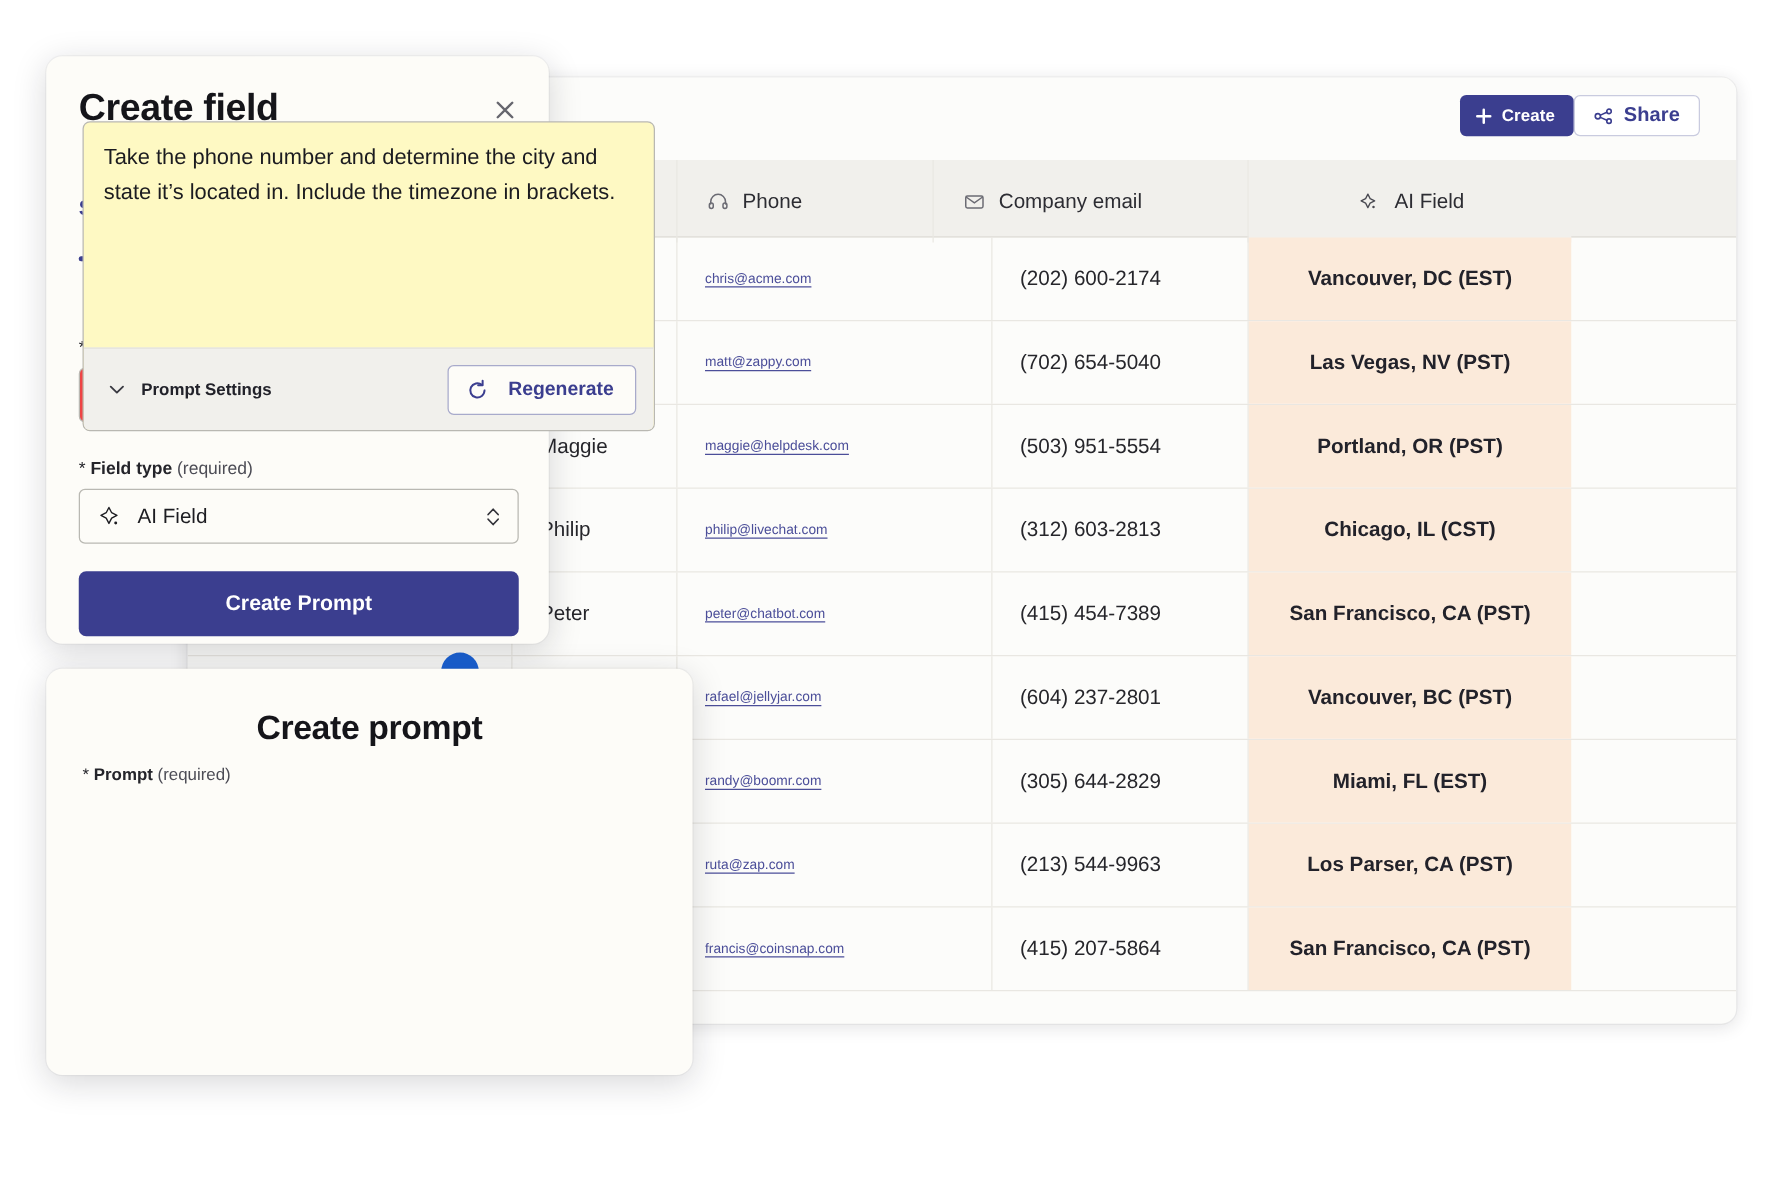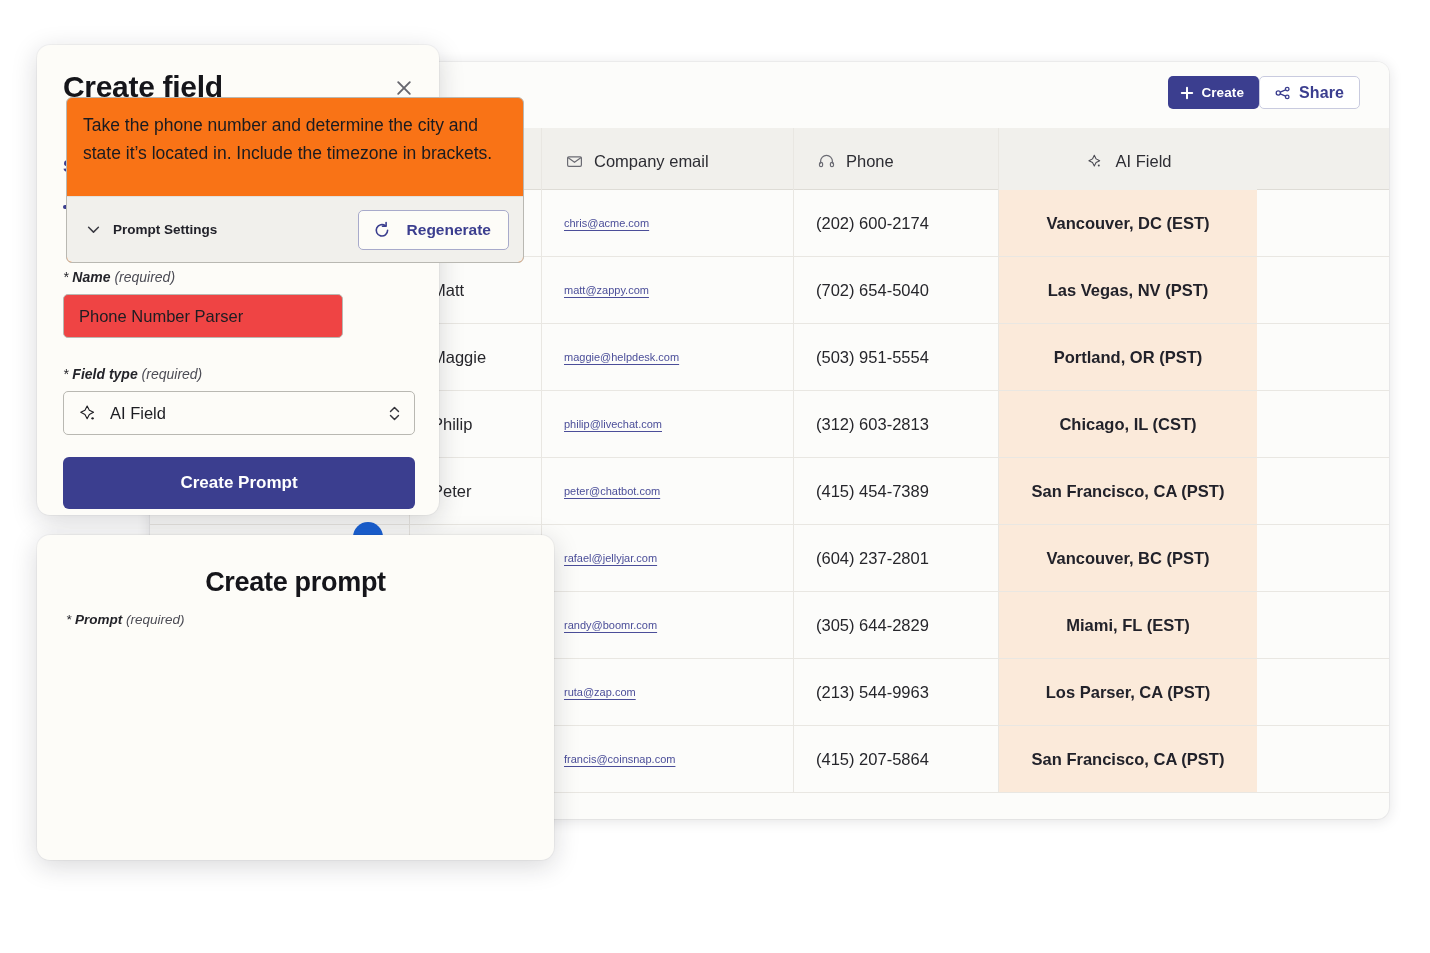--- a/index.html
+++ b/index.html
@@ -239,21 +239,20 @@
     width: 117px;
     height: 3.5px;
     background: #3b3e8f;
     border-radius: 2px;
   }
 
   .field-label {
     font-size: 14px;
     color: #24242a;
     margin-bottom: 9px;
-    font-style: italic;
   }
   .field-label .star { color: #24242a; font-weight: 400; }
   .field-label .lbl  { font-weight: 700; }
   .field-label .req  { color: #4c4c55; font-weight: 400; }
 
   .mf-group-name { position: absolute; left: 26px; top: 224px; width: 352px; }
   .mf-group-type { position: absolute; left: 26px; top: 321px; width: 352px; }
 
   .text-input {
     width: 280px;
@@ -329,24 +328,24 @@
     left: 29px;
     top: 77px;
     font-size: 13.5px;
   }
 
   .prompt-box {
     position: absolute;
     left: 66px;
     top: 97px;
     width: 458px;
-    height: 166px;
+    height: 248px;
     border: 1px solid #b9b8b2;
     border-radius: 6px;
-    background: #f97316;
+    background: #fef9c3;
     overflow: hidden;
   }
   
 
   .prompt-text {
     padding: 14px 16px 0 16px;
     font-size: 17.5px;
     line-height: 1.58;
     color: #1b1b20;
   }
@@ -433,39 +432,39 @@
 
         <div class="cell c-name">
           <span class="hicon">
             <svg width="15" height="15" viewBox="0 0 15 15" fill="none">
               <path d="M2.5 3.2h10M7.5 3.2v9" stroke="#6b6b73" stroke-width="1.2" stroke-linecap="round"></path>
             </svg>
           </span>
           <span>Name</span>
         </div>
 
-        <div class="cell c-email">
-          <span class="hicon">
-            <svg width="17" height="17" viewBox="0 0 17 17" fill="none">
-              <rect x="1.6" y="3.8" width="13.8" height="9.5" rx="1.3" stroke="#6b6b73" stroke-width="1.2"></rect>
-              <path d="M2.2 4.8l6.3 4.4 6.3-4.4" stroke="#6b6b73" stroke-width="1.2" stroke-linecap="round"></path>
-            </svg>
-          </span>
-          <span>Company email</span>
-        </div>
-
         <div class="cell c-phone">
           <span class="hicon">
             <svg width="17" height="17" viewBox="0 0 17 17" fill="none">
               <path d="M2.6 10.2V8.3a5.9 5.9 0 0111.8 0v1.9" stroke="#6b6b73" stroke-width="1.2" stroke-linecap="round"></path>
               <rect x="1.5" y="9.3" width="3.1" height="4.4" rx="1.5" stroke="#6b6b73" stroke-width="1.2"></rect>
               <rect x="12.4" y="9.3" width="3.1" height="4.4" rx="1.5" stroke="#6b6b73" stroke-width="1.2"></rect>
             </svg>
           </span>
           <span>Phone</span>
+        </div>
+
+        <div class="cell c-email">
+          <span class="hicon">
+            <svg width="17" height="17" viewBox="0 0 17 17" fill="none">
+              <rect x="1.6" y="3.8" width="13.8" height="9.5" rx="1.3" stroke="#6b6b73" stroke-width="1.2"></rect>
+              <path d="M2.2 4.8l6.3 4.4 6.3-4.4" stroke="#6b6b73" stroke-width="1.2" stroke-linecap="round"></path>
+            </svg>
+          </span>
+          <span>Company email</span>
         </div>
 
         <div class="cell c-ai ai-head">
           <span class="hicon">
             <svg width="17" height="17" viewBox="0 0 17 17" fill="none">
               <path d="M8.3 2.3l1.8 3.6 3.6 1.8-3.6 1.8-1.8 3.6-1.8-3.6L2.9 7.7l3.6-1.8z" stroke="#4a4a52" stroke-width="1.05" stroke-linejoin="round"></path>
               <circle cx="12.8" cy="12.6" r="1" fill="#4a4a52"></circle>
             </svg>
           </span>
           <span>AI Field</span>

